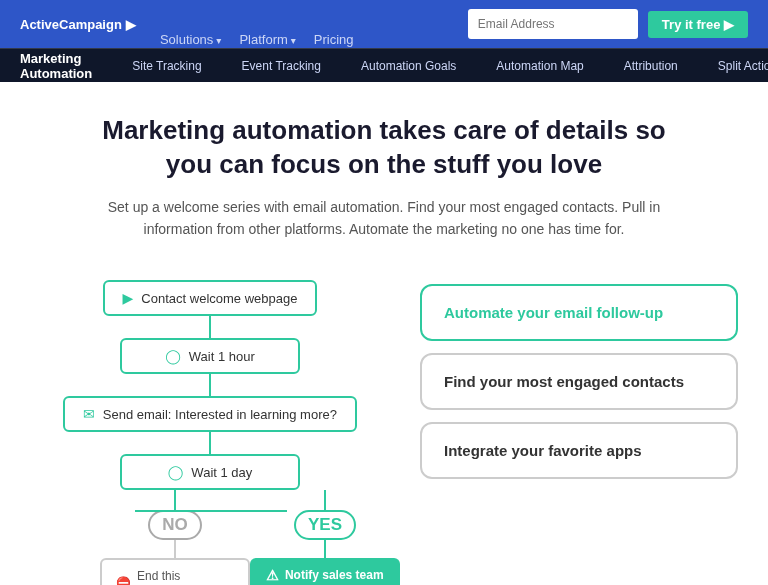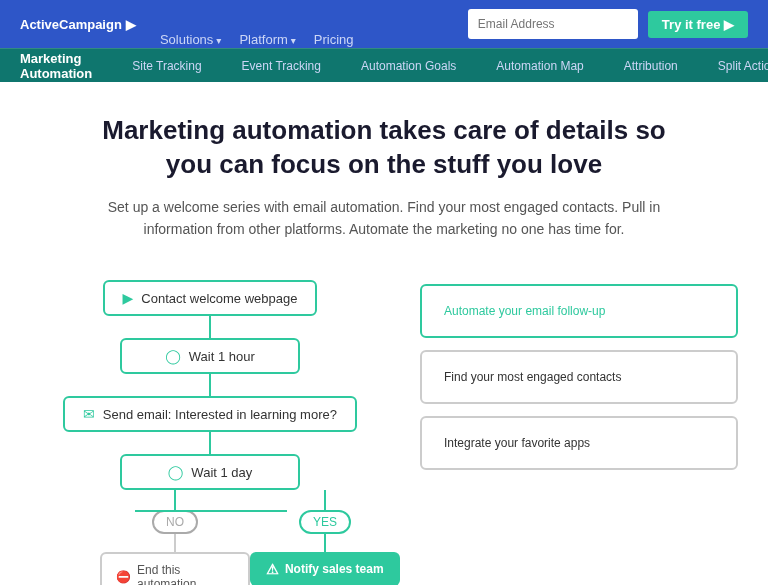--- a/index.html
+++ b/index.html
@@ -9,51 +9,51 @@
     .nav { background: #2e56c8; display: flex; align-items: center; padding: 8px 20px; height: 48px; gap: 24px; }
     .nav-brand { color: #fff; font-weight: 700; font-size: 15px; display: flex; align-items: center; gap: 4px; white-space: nowrap; }
     .nav-brand span { color: #fff; font-size: 13px; }
     .nav-links { display: flex; gap: 18px; align-items: center; }
     .nav-links a { color: #ccd6f6; font-size: 13px; text-decoration: none; cursor: pointer; display: flex; align-items: center; gap: 3px; margin-top: 30px; }
     .nav-right { display: flex; align-items: center; gap: 10px; margin-left: auto; }
     .email-input { height: 30px; padding: 0 10px; border: none; border-radius: 3px; font-size: 12px; width: 170px; color: #999; outline: none; }
     .try-btn { background: #2ec99e; color: #fff; border: none; border-radius: 3px; padding: 6px 14px; font-size: 13px; font-weight: 600; cursor: pointer; white-space: nowrap; }
 
     
-    .sub-nav { background: #0f766e; border-top: 1px solid rgba(255,255,255,0.15); display: flex; align-items: center; justify-content: flex-start; gap: 28px; height: 34px; padding: 0 20px; }
+    .sub-nav { background: #0f172a; border-top: 1px solid rgba(255,255,255,0.15); display: flex; align-items: center; justify-content: flex-start; gap: 28px; height: 34px; padding: 0 20px; }
     .sub-nav a { color: #ccd6f6; font-size: 12px; text-decoration: none; cursor: pointer; white-space: nowrap; margin-left: 12px; }
     .sub-nav-label { color: #fff; font-size: 13px; font-weight: 600; margin-right: auto; }
 
     
     .hero { text-align: center; padding: 32px 80px 20px; }
     .hero h1 { font-size: 26px; font-weight: 800; color: #1a1a2e; line-height: 1.3; margin-bottom: 14px; }
     .hero p { font-size: 14px; color: #555; line-height: 1.6; max-width: 580px; margin: 0 auto; }
 
     
     .main-content { display: flex; padding: 20px 30px 20px; gap: 30px; align-items: flex-start; }
 
     
     .flow { flex: 0 0 360px; display: flex; flex-direction: column; align-items: center; gap: 0; position: relative; }
     .flow-box { border: 2px solid #2ec99e; border-radius: 6px; padding: 8px 18px; font-size: 13px; color: #333; display: flex; align-items: center; gap: 8px; background: #fff; white-space: nowrap; cursor: default; min-width: 180px; justify-content: center; }
     .flow-box .icon { color: #2ec99e; font-size: 14px; }
     .flow-connector { width: 2px; height: 22px; background: #2ec99e; margin: 0 auto; }
 
     
     .branch-wrapper { display: flex; flex-direction: column; align-items: center; width: 100%; }
 
-    .label-circle { border: 2px solid #aaa; border-radius: 50px; padding: 3px 12px; font-size: 12px; color: #aaa; background: #fff; font-weight: 400; }
+    .label-circle { border: 2px solid #aaa; border-radius: 50px; padding: 3px 12px; font-size: 17px; color: #aaa; background: #fff; font-weight: 700; }
     .label-circle.yes { border-color: #2ec99e; color: #2ec99e; }
 
     .end-box { border: 2px solid #ccc; border-radius: 6px; padding: 9px 14px; font-size: 12px; color: #555; display: flex; align-items: center; gap: 6px; background: #fff; min-width: 150px; justify-content: center; }
     .notify-box { border-radius: 6px; padding: 9px 14px; font-size: 12px; color: #fff; display: flex; align-items: center; gap: 6px; background: #2ec99e; min-width: 150px; justify-content: center; font-weight: 600; }
     .notify-box .icon { font-size: 14px; }
 
     
     .right-panel { flex: 1; display: flex; flex-direction: column; gap: 12px; padding-top: 4px; }
-    .panel-item { border: 2px solid #ccc; border-radius: 6px; padding: 18px 22px; font-size: 12px; font-weight: 400; color: #333; cursor: pointer; transition: border-color 0.2s; }
+    .panel-item { border: 2px solid #ccc; border-radius: 12px; padding: 18px 22px; font-size: 15px; font-weight: 700; color: #333; cursor: pointer; transition: border-color 0.2s; }
     .panel-item.active { border-color: #2ec99e; color: #2ec99e; }
 
     
     .chevron::after { content: " ▾"; font-size: 10px; }
   </style>
 </head>
 <body>
 
 <nav class="nav">
   <div class="nav-brand">

